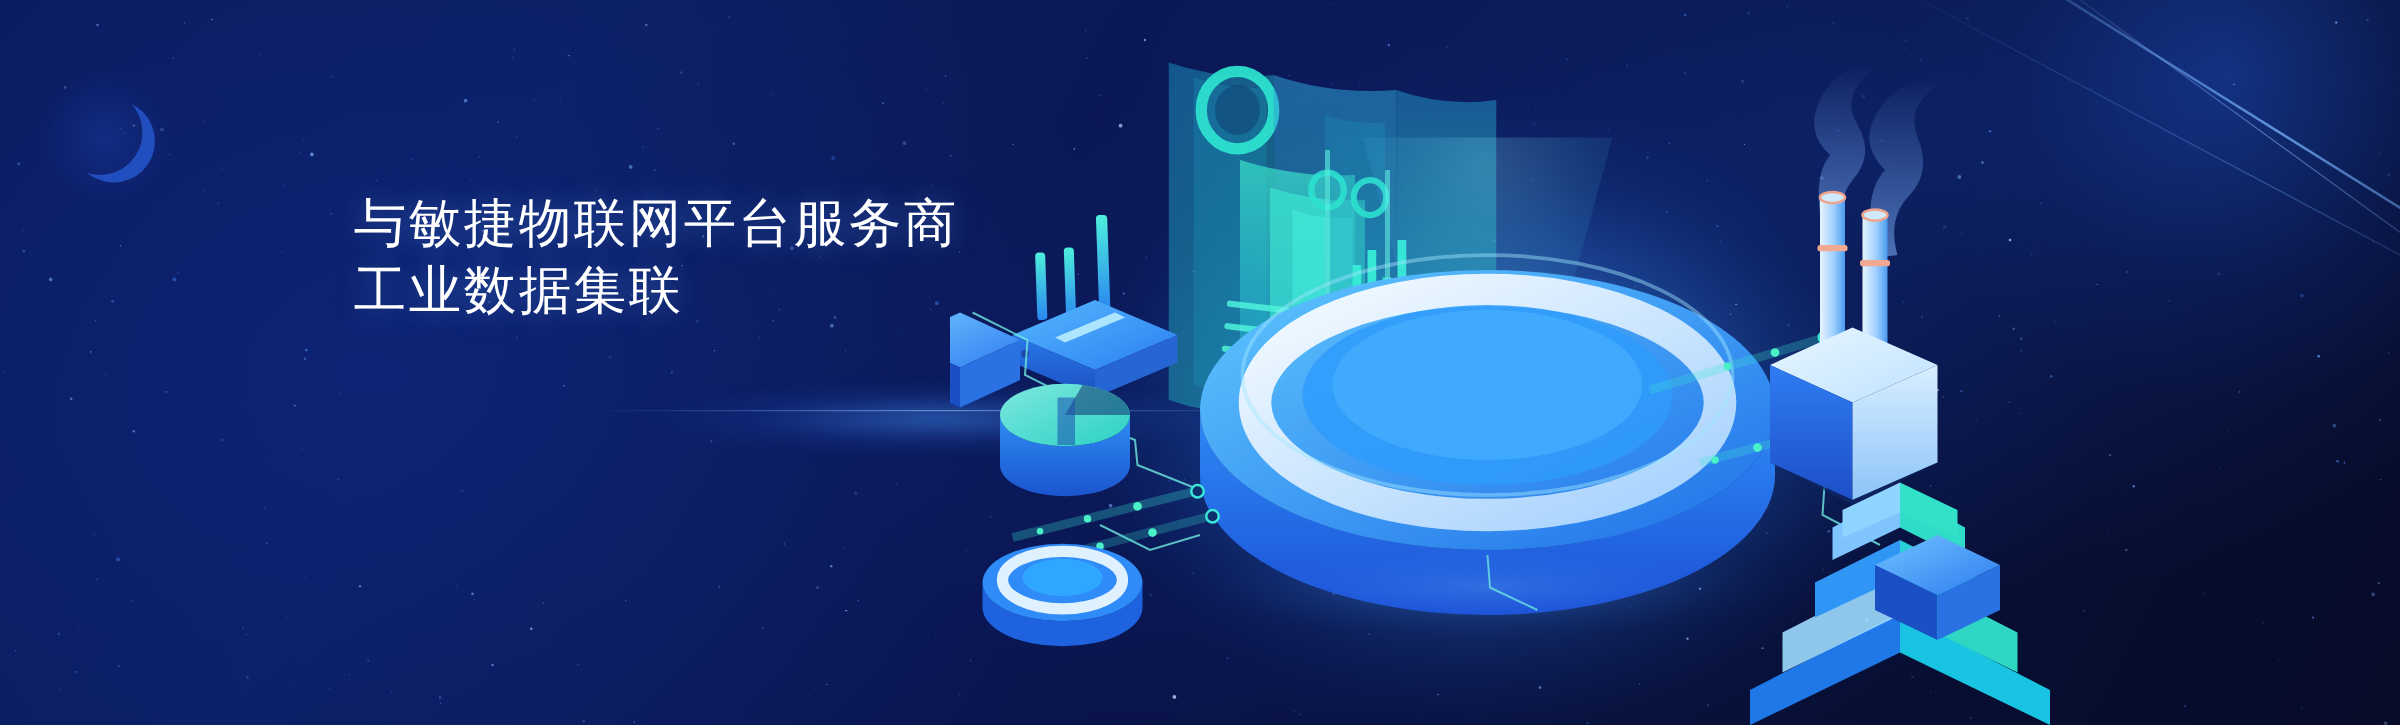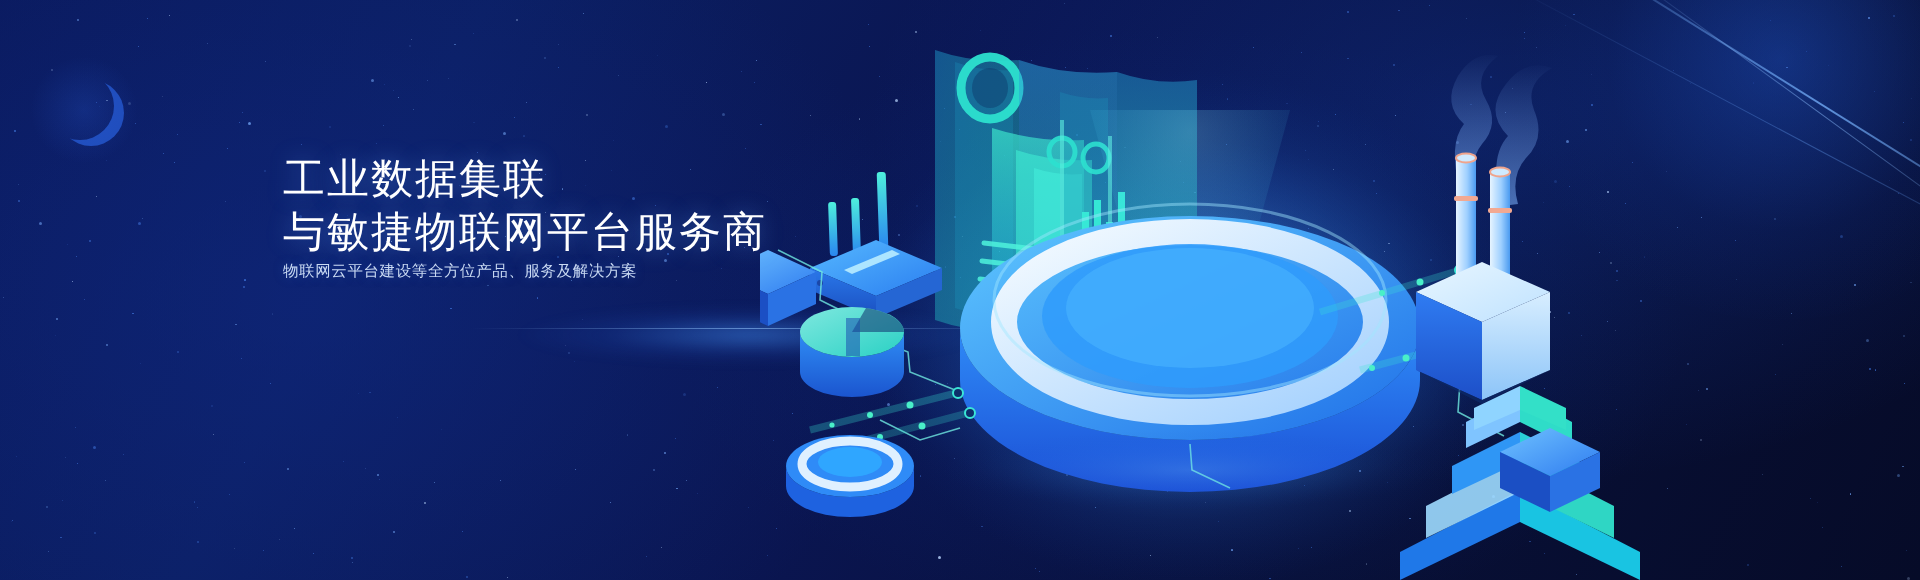--- a/index.html
+++ b/index.html
@@ -771,18 +771,17 @@
         <path d="M840 452 L790 476 L790 512 L840 488 Z" fill="#2a72e4"></path>
       </g>
 
       <g opacity="0.35">
         <ellipse cx="430" cy="470" rx="250" ry="40" fill="url(#gHalo)"></ellipse>
       </g>
     </svg>
   </div>
 
   <div class="textblock">
+    <div class="headline">与敏捷物联网平台服务商</div>
     <div class="headline">工业数据集联</div>
-    <div class="headline">与敏捷物联网平台服务商</div>
-    <div class="sub" style="margin-top:0">物联网云平台建设等全方位产品、服务及解决方案</div>
   </div>
 
 </div>
 
 </body></html>

